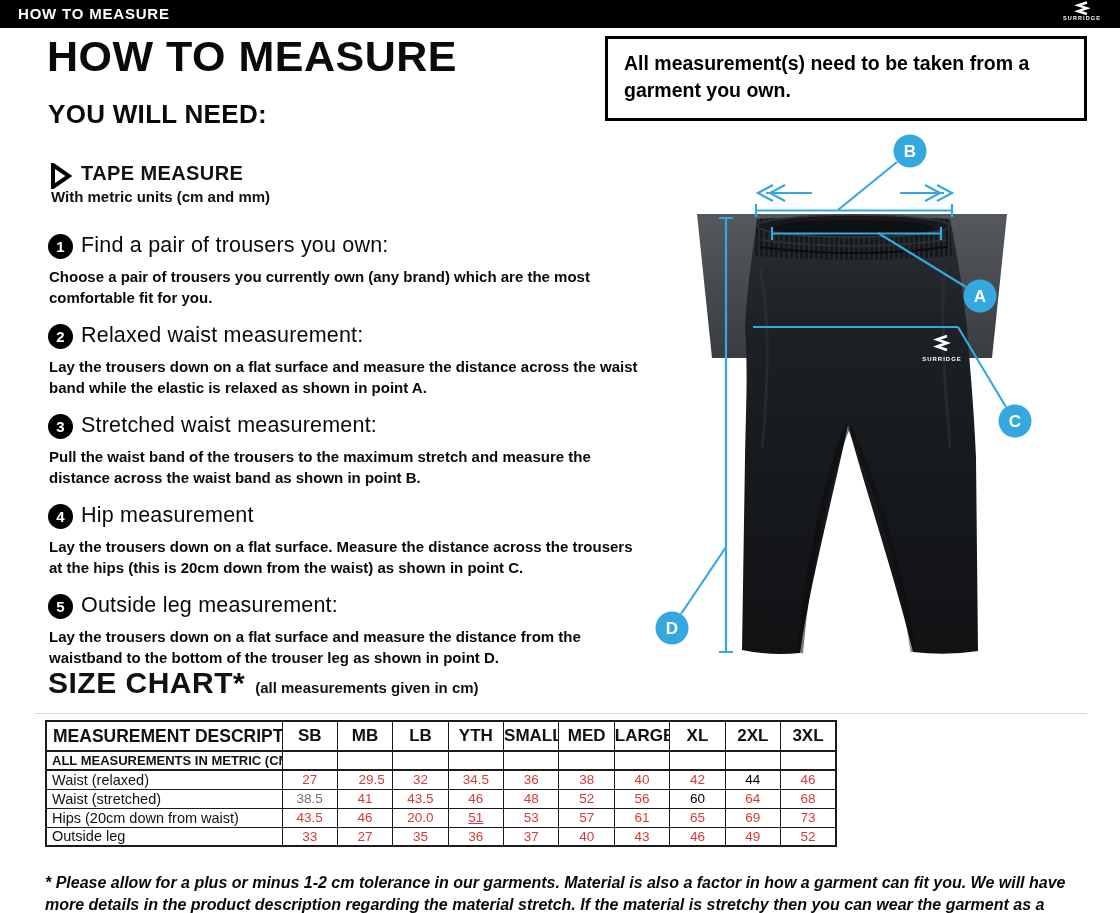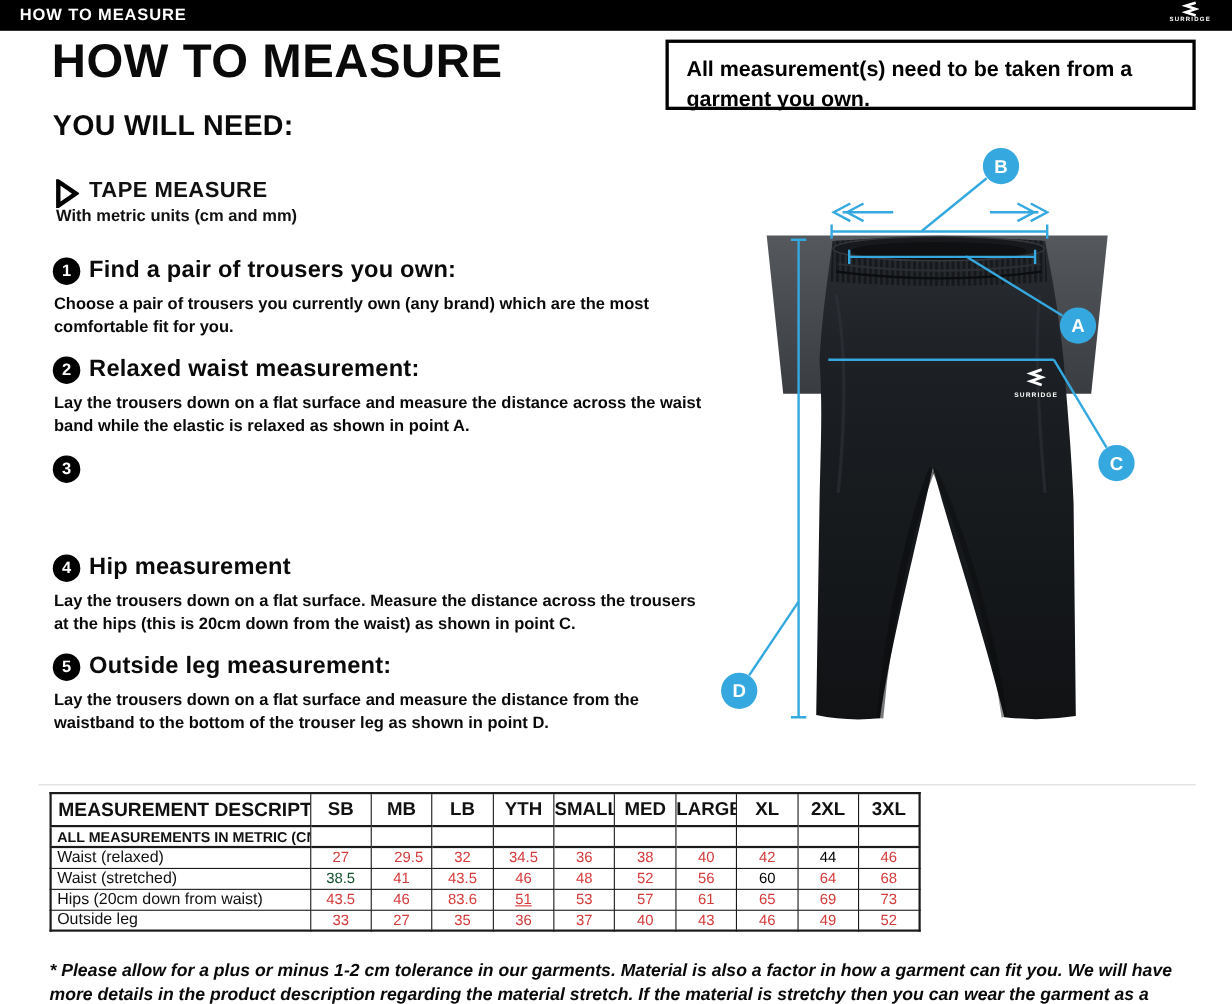--- a/index.html
+++ b/index.html
@@ -11,32 +11,32 @@
   
   .topbar{position:absolute;left:0;top:0;width:1120px;height:28px;background:#000;}
   .topbar-title{position:absolute;left:18px;top:5px;color:#fff;font-size:15px;font-weight:700;letter-spacing:.8px;}
   .brand{position:absolute;right:12px;top:1px;width:52px;height:26px;text-align:center;color:#fff;}
   .brand svg{display:block;margin:0 auto;}
   .brand-name{display:block;font-size:5.5px;font-weight:700;letter-spacing:1.1px;margin-top:-1px;}
   
   .h1{position:absolute;left:47px;top:32px;font-size:43px;font-weight:900;letter-spacing:.5px;color:#0a0a0a;}
   .h2{position:absolute;left:48px;top:99px;font-size:26px;font-weight:900;letter-spacing:.3px;color:#0a0a0a;}
   
-  .notice{position:absolute;left:605px;top:36px;width:482px;height:64px;border:3px solid #000;padding:11px 16px;
+  .notice{position:absolute;left:605px;top:36px;width:482px;height:85px;border:3px solid #000;padding:11px 16px;
     font-size:19.5px;font-weight:700;line-height:1.38;color:#000;}
   
   .tape{position:absolute;left:48px;top:160px;}
   .tape-icon{position:absolute;left:2px;top:3px;}
   .tape-title{position:absolute;left:33px;top:2px;font-size:20px;font-weight:800;letter-spacing:.4px;white-space:nowrap;}
   .tape-sub{position:absolute;left:3px;top:28px;font-size:15px;font-weight:700;white-space:nowrap;}
   
   .step{position:absolute;left:48px;width:592px;}
   .badge{position:absolute;left:0;top:1px;width:25px;height:25px;border-radius:50%;background:#000;color:#fff;
     font-size:15px;font-weight:700;display:flex;align-items:center;justify-content:center;}
-  .step-title{margin:0 0 0 33px;font-size:21.5px;font-weight:700;letter-spacing:.2px;color:#0a0a0a;white-space:nowrap;}
+  .step-title{margin:0 0 0 33px;font-size:21.5px;font-weight:400;letter-spacing:.2px;color:#0a0a0a;white-space:nowrap;}
   .step-body{margin:9px 0 0 1px;font-size:15px;font-weight:700;line-height:1.38;color:#0a0a0a;}
   
   .size-chart-head{position:absolute;left:48px;top:666px;white-space:nowrap;}
   .size-chart-title{font-size:30px;font-weight:900;letter-spacing:.5px;}
   .size-chart-sub{font-size:15px;font-weight:800;margin-left:10px;}
   .divider{position:absolute;left:35px;top:713px;width:1052px;height:1px;background:#d9d9d9;}
   
   .size-table{position:absolute;left:45px;top:720px;width:792px;border-collapse:collapse;table-layout:fixed;
     border:2px solid #1b1b1b;}
   .size-table th,.size-table td{border:1.5px solid #1b1b1b;padding:0;text-align:center;overflow:hidden;white-space:nowrap;}
@@ -89,20 +89,22 @@
     <h3 class="step-title">Find a pair of trousers you own:</h3>
     <p class="step-body">Choose a pair of trousers you currently own (any brand) which are the most comfortable fit for you.</p>
   </div>
   <div class="step" style="top:323px">
     <span class="badge">2</span>
     <h3 class="step-title">Relaxed waist measurement:</h3>
     <p class="step-body">Lay the trousers down on a flat surface and measure the distance across the waist band while the elastic is relaxed as shown in point A.</p>
   </div>
   <div class="step" style="top:413px">
     <span class="badge">3</span>
+    <h3 class="step-title">Stretched waist measurement:</h3>
+    <p class="step-body">Pull the waist band of the trousers to the maximum stretch and measure the distance across the waist band as shown in point B.</p>
   </div>
   <div class="step" style="top:503px">
     <span class="badge">4</span>
     <h3 class="step-title">Hip measurement</h3>
     <p class="step-body">Lay the trousers down on a flat surface. Measure the distance across the trousers at the hips (this is 20cm down from the waist)  as shown in point C.</p>
   </div>
   <div class="step" style="top:593px">
     <span class="badge">5</span>
     <h3 class="step-title">Outside leg measurement:</h3>
     <p class="step-body">Lay the trousers down on a flat surface and measure the distance from the waistband to the bottom of the trouser  leg as shown in point D.</p>
@@ -183,20 +185,23 @@
         <circle cx="260" cy="23" r="16.5" fill="#35a9df"></circle>
         <text class="marker-letter" x="260" y="29" text-anchor="middle">B</text>
         <circle cx="365" cy="293" r="16.5" fill="#35a9df"></circle>
         <text class="marker-letter" x="365" y="299" text-anchor="middle">C</text>
         <circle cx="22" cy="500" r="16.5" fill="#35a9df"></circle>
         <text class="marker-letter" x="22" y="506" text-anchor="middle">D</text>
       </g>
     </svg>
   </div>
 
+  <div class="size-chart-head">
+    <span class="size-chart-title">SIZE CHART*</span><span class="size-chart-sub">(all measurements given in cm)</span>
+  </div>
   <div class="divider"></div>
 
   <table class="size-table">
     <colgroup>
       <col style="width:236px">
       <col>
         <col>
         <col>
         <col>
         <col>
@@ -243,36 +248,36 @@
           <td class="val" style="color: rgb(212, 59, 59);">34.5</td>
           <td class="val" style="color: rgb(212, 59, 59);">36</td>
           <td class="val" style="color: rgb(212, 59, 59);">38</td>
           <td class="val" style="color: rgb(212, 59, 59);">40</td>
           <td class="val" style="color: rgb(212, 59, 59);">42</td>
           <td class="val" style="color: #000000;">44</td>
           <td class="val" style="color: rgb(212, 59, 59);">46</td>
         </tr>
         <tr>
           <td class="desc">Waist (stretched)</td>
-          <td class="val" style="color: #14532d; margin-top: 28px;">38.5</td>
+          <td class="val" style="color: #737373; margin-top: 28px;">38.5</td>
           <td class="val" style="color: rgb(212, 59, 59);">41</td>
           <td class="val" style="color: rgb(212, 59, 59);">43.5</td>
           <td class="val" style="color: rgb(212, 59, 59);">46</td>
           <td class="val" style="color: rgb(212, 59, 59);">48</td>
           <td class="val" style="color: rgb(212, 59, 59);">52</td>
           <td class="val" style="color: rgb(212, 59, 59);">56</td>
           <td class="val" style="color: #000000;">60</td>
           <td class="val" style="color: rgb(212, 59, 59);">64</td>
           <td class="val" style="color: rgb(212, 59, 59);">68</td>
         </tr>
         <tr>
           <td class="desc">Hips (20cm down from waist)</td>
           <td class="val" style="color: rgb(212, 59, 59);">43.5</td>
           <td class="val" style="color: rgb(212, 59, 59);">46</td>
-          <td class="val" style="color: rgb(212, 59, 59);">83.6</td>
+          <td class="val" style="color: rgb(212, 59, 59);">20.0</td>
           <td class="val" style="color: rgb(212, 59, 59); text-decoration: underline;">51</td>
           <td class="val" style="color: rgb(212, 59, 59);">53</td>
           <td class="val" style="color: rgb(212, 59, 59);">57</td>
           <td class="val" style="color: rgb(212, 59, 59);">61</td>
           <td class="val" style="color: rgb(212, 59, 59);">65</td>
           <td class="val" style="color: rgb(212, 59, 59);">69</td>
           <td class="val" style="color: rgb(212, 59, 59);">73</td>
         </tr>
         <tr>
           <td class="desc">Outside leg</td>

